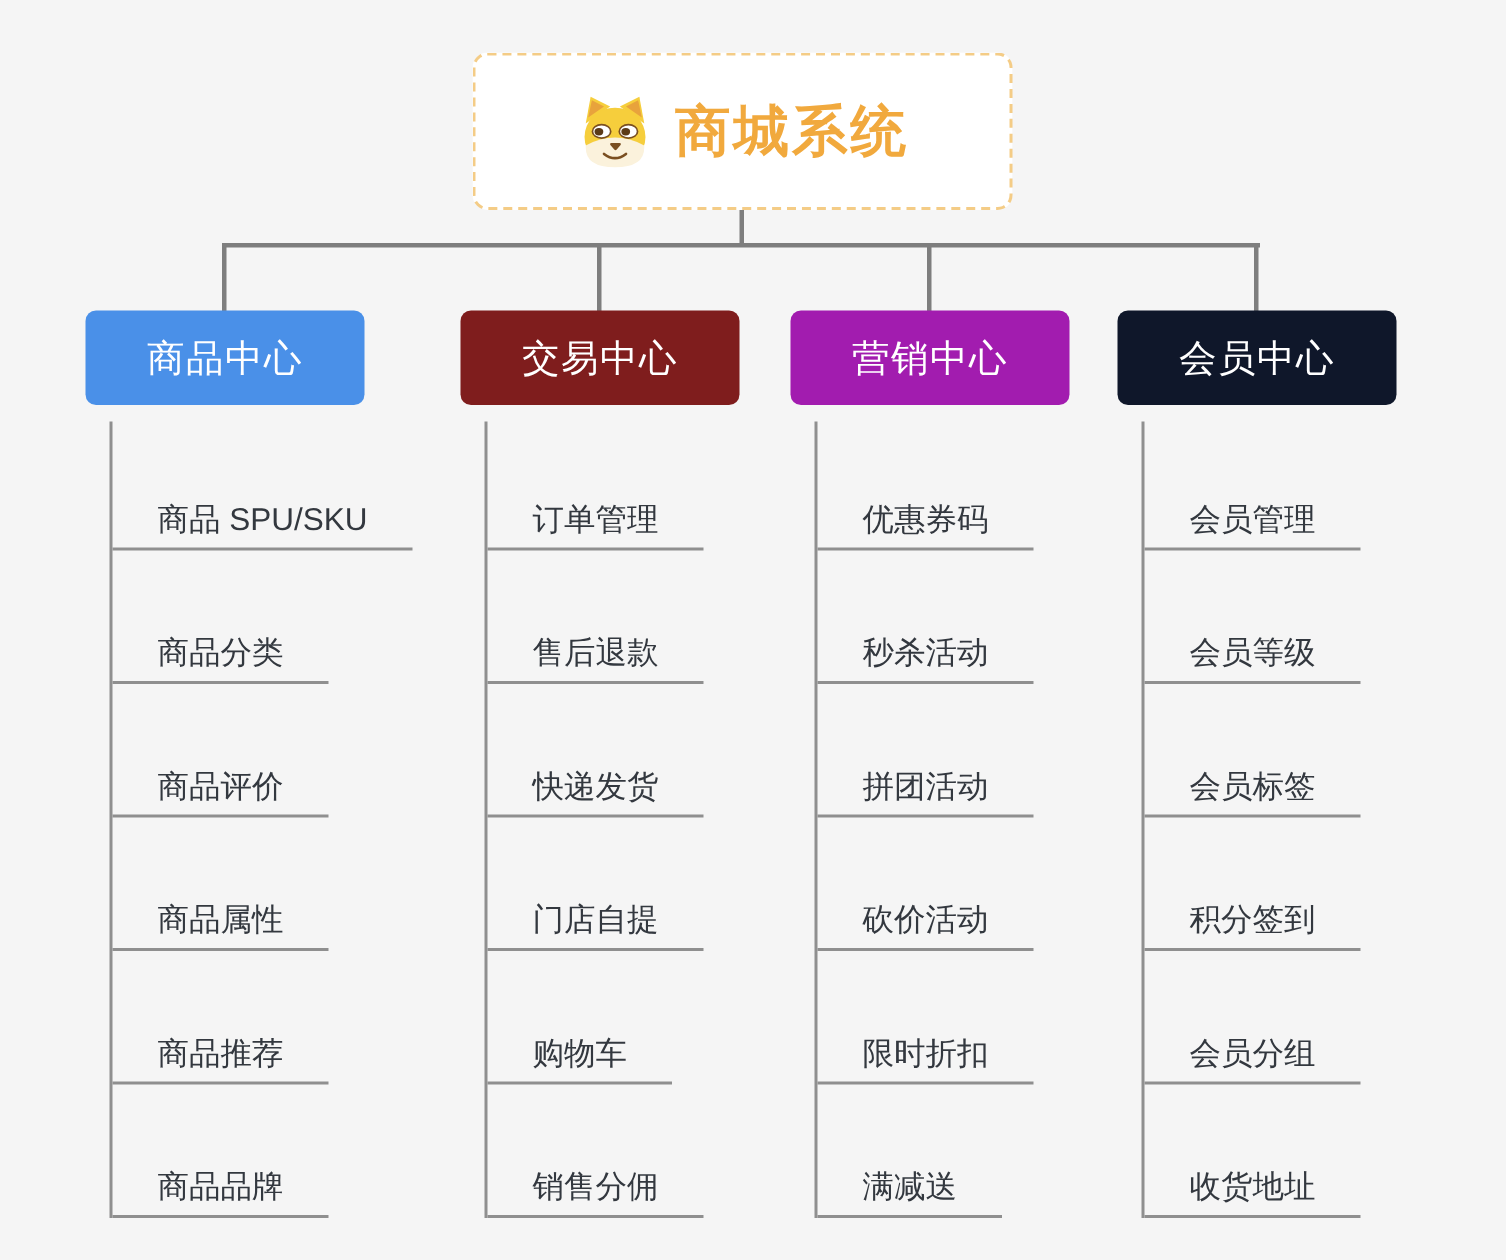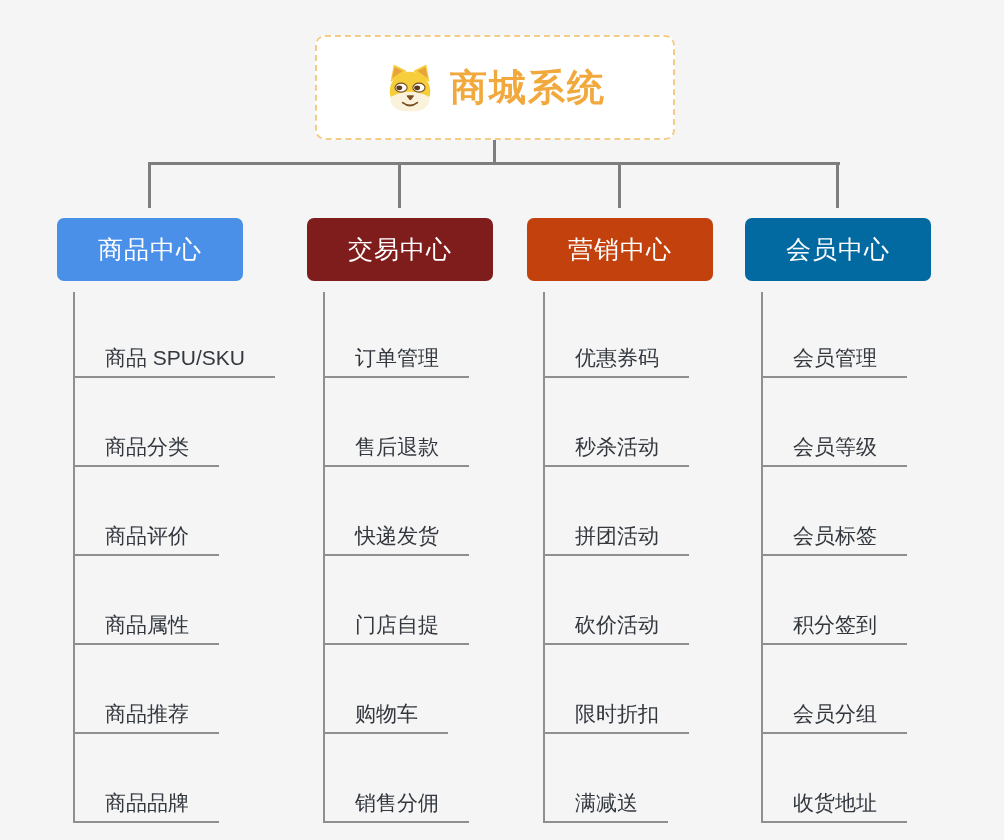--- a/index.html
+++ b/index.html
@@ -27,21 +27,21 @@
     background:#ffffff;border:2px dashed #f4cc86;border-radius:10px;
     box-sizing:border-box;
     display:flex;align-items:center;justify-content:center;gap:14px;
   }
   .root-title{
     font-size:37px;font-weight:600;letter-spacing:2px;
   }
   .dog{width:52px;height:52px;display:inline-flex;}
 
   
-  .branch-col{position:absolute;top:218px;width:186px;}
+  .branch-col{position:absolute;top:207px;width:186px;}
   .b1{left:57px;}
   .b2{left:307px;}
   .b3{left:527px;}
   .b4{left:745px;}
   .branch-header{
     height:63px;border-radius:7px;
     display:flex;align-items:center;justify-content:center;
     color:#ffffff;font-size:25px;letter-spacing:1px;
   }
   .children{
@@ -139,21 +139,21 @@
           </div>
           <div class="child-row">
             <span class="child-label">购物车</span>
           </div>
           <div class="child-row">
             <span class="child-label">销售分佣</span>
           </div>
         </div>
       </div>
       <div class="branch-col b3">
-        <div class="branch-header" style="background: #c2410c;">
+        <div class="branch-header" style="background: #a21caf;">
           <span>营销中心</span>
         </div>
         <div class="children">
           <div class="child-row">
             <span class="child-label">优惠券码</span>
           </div>
           <div class="child-row">
             <span class="child-label">秒杀活动</span>
           </div>
           <div class="child-row">
@@ -164,21 +164,21 @@
           </div>
           <div class="child-row">
             <span class="child-label">限时折扣</span>
           </div>
           <div class="child-row">
             <span class="child-label">满减送</span>
           </div>
         </div>
       </div>
       <div class="branch-col b4">
-        <div class="branch-header" style="background: #0369a1;">
+        <div class="branch-header" style="background: #0f172a;">
           <span>会员中心</span>
         </div>
         <div class="children">
           <div class="child-row">
             <span class="child-label">会员管理</span>
           </div>
           <div class="child-row">
             <span class="child-label">会员等级</span>
           </div>
           <div class="child-row">

